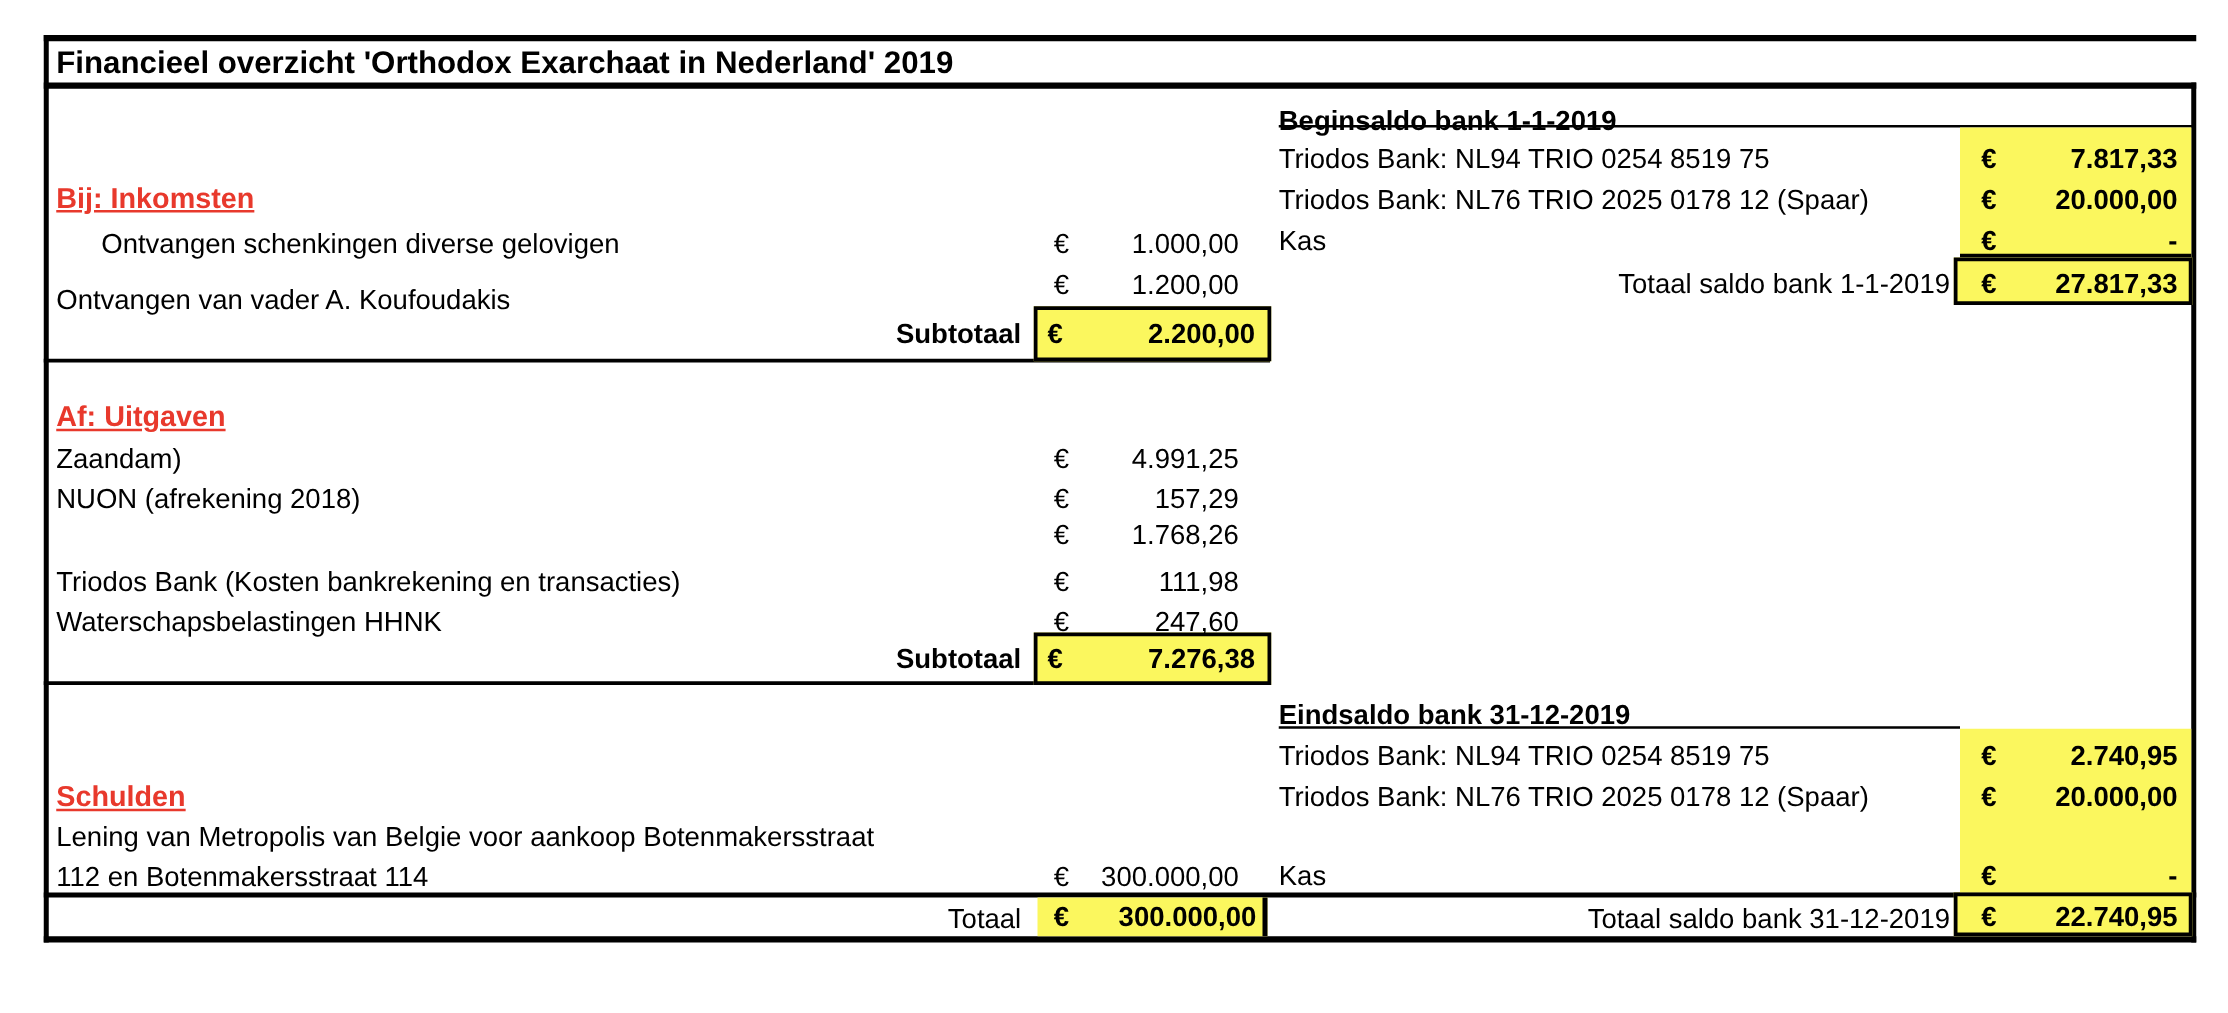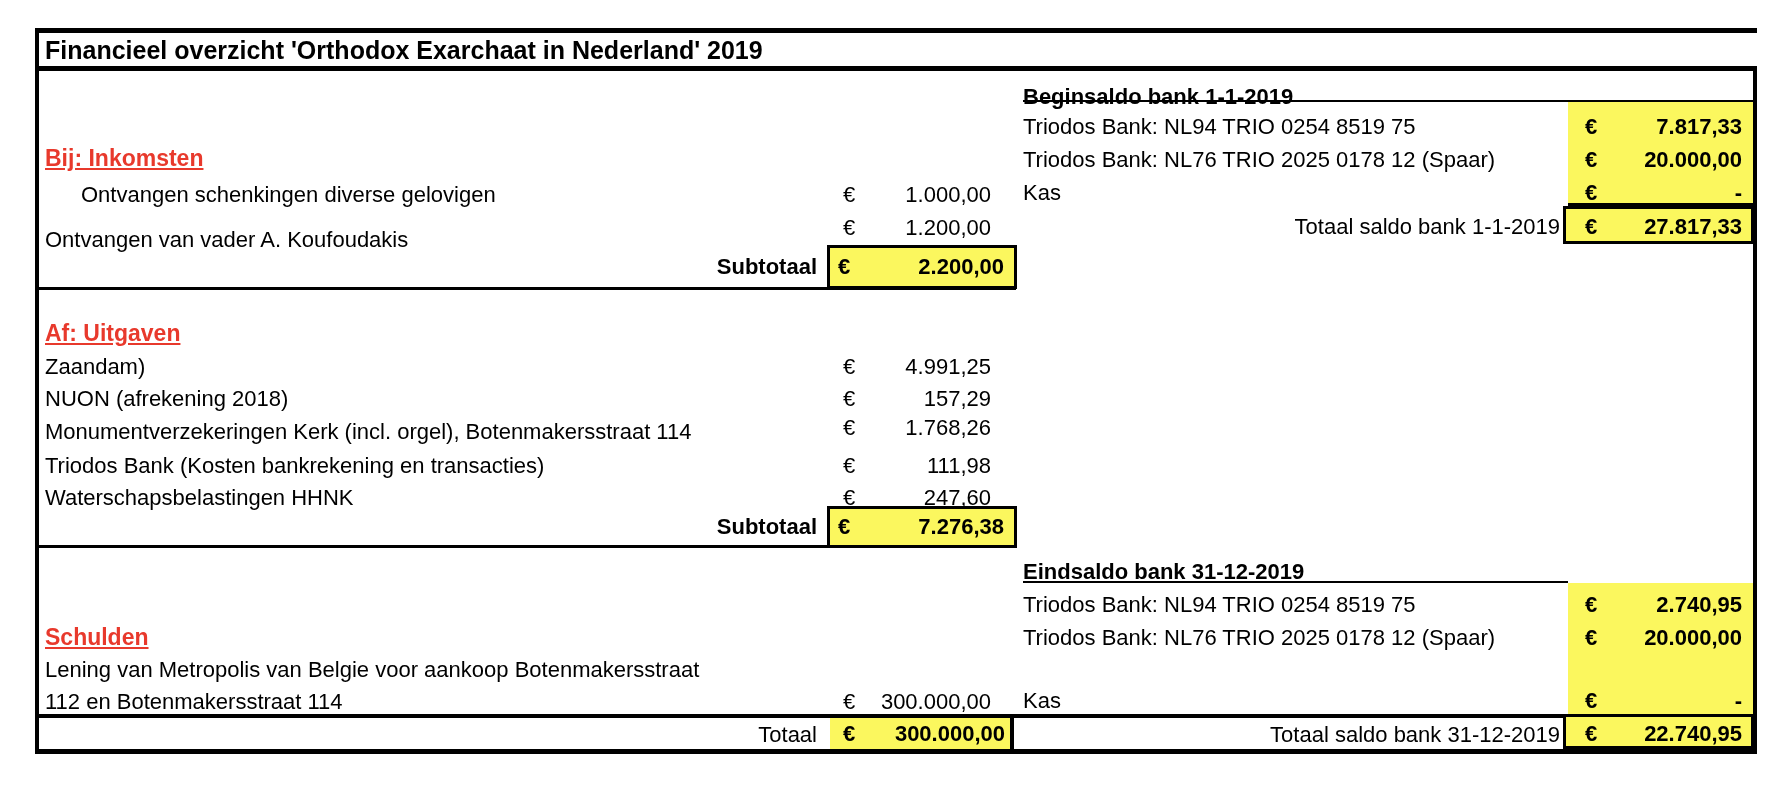--- a/index.html
+++ b/index.html
@@ -73,21 +73,20 @@
     <span>€</span>
     <span>4.991,25</span>
   </div>
 
   <div class="cell" style="left:45px;top:383px;">NUON (afrekening 2018)</div>
   <div class="cell amt" style="left:843px;top:383px;width:148px;">
     <span>€</span>
     <span>157,29</span>
   </div>
 
-  <div class="cell" style="left:45px;top:416px;">Monumentverzekeringen Kerk (incl. orgel), Botenmakersstraat 114</div>
   <div class="cell amt" style="left:843px;top:412px;width:148px;">
     <span>€</span>
     <span>1.768,26</span>
   </div>
 
   <div class="cell" style="left:45px;top:450px;">Triodos Bank (Kosten bankrekening en transacties)</div>
   <div class="cell amt" style="left:843px;top:450px;width:148px;">
     <span>€</span>
     <span>111,98</span>
   </div>

